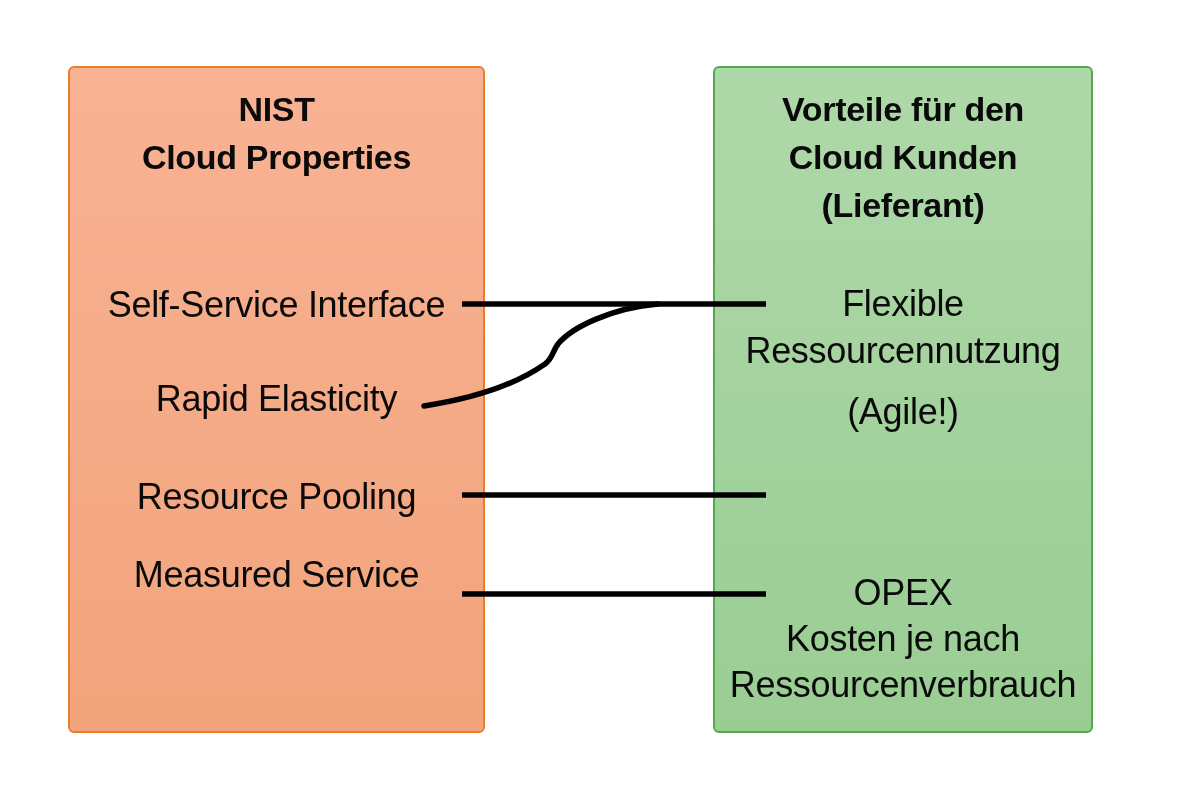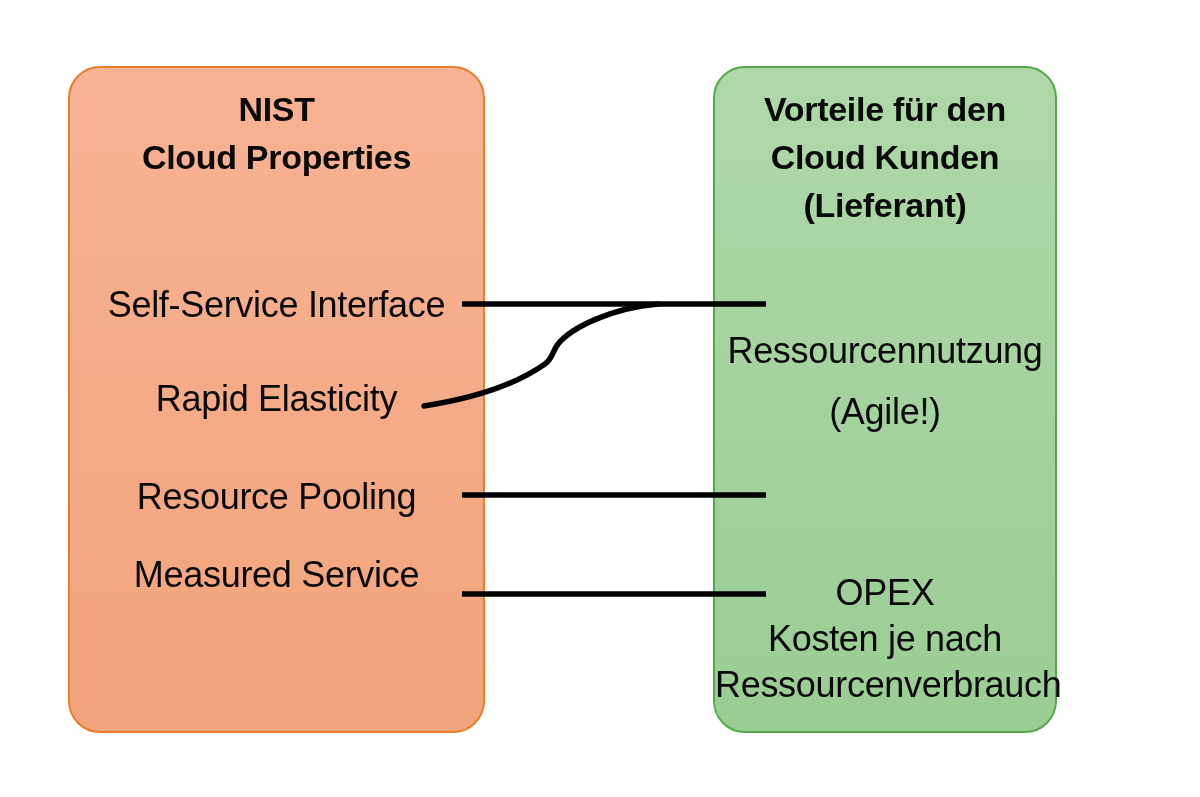--- a/index.html
+++ b/index.html
@@ -11,30 +11,30 @@
   .canvas {
     position: relative;
     width: 1200px; height: 797px;
     font-family: "Liberation Sans", sans-serif;
     color: #0a0a0a;
   }
   .box {
     position: absolute;
     top: 66px;
     height: 667px;
-    border-radius: 32px;
+    border-radius: 6px;
     border: 2.5px solid;
   }
   .box-left {
     left: 68px; width: 417px;
     background: linear-gradient(180deg, var(--orange_fill_light), var(--orange_fill_dark));
     border-color: var(--orange_border);
   }
   .box-right {
-    left: 713px; width: 344px;
+    left: 713px; width: 380px;
     background: linear-gradient(180deg, var(--green_fill_light), var(--green_fill_dark));
     border-color: var(--green_border);
   }
   .tline {
     position: absolute;
     left: 0; width: 100%;
     text-align: center;
     font-size: 36px;
     line-height: 46px;
     height: 46px;
@@ -69,20 +69,21 @@
     <div class="tline" style="top:214px">Self-Service Interface</div>
     <div class="tline" style="top:406px">Resource Pooling</div>
     <div class="tline" style="top:484px">Measured Service</div>
   </div>
 
   <div class="box box-right">
     <div class="tline title-line" style="top:17px">Vorteile für den</div>
     <div class="tline title-line" style="top:65px">Cloud Kunden</div>
     <div class="tline title-line" style="top:113px">(Lieferant)</div>
 
+    <div class="tline" style="top:213px">Flexible</div>
     <div class="tline" style="top:260px">Ressourcennutzung</div>
     <div class="tline" style="top:321px">(Agile!)</div>
 
 
     <div class="tline" style="top:502px">OPEX</div>
     <div class="tline" style="top:548px">Kosten je nach</div>
     <div class="tline" style="top:594px">Ressourcenverbrauch</div>
   </div>
 
   <svg class="arrows" viewBox="0 0 1200 797">

